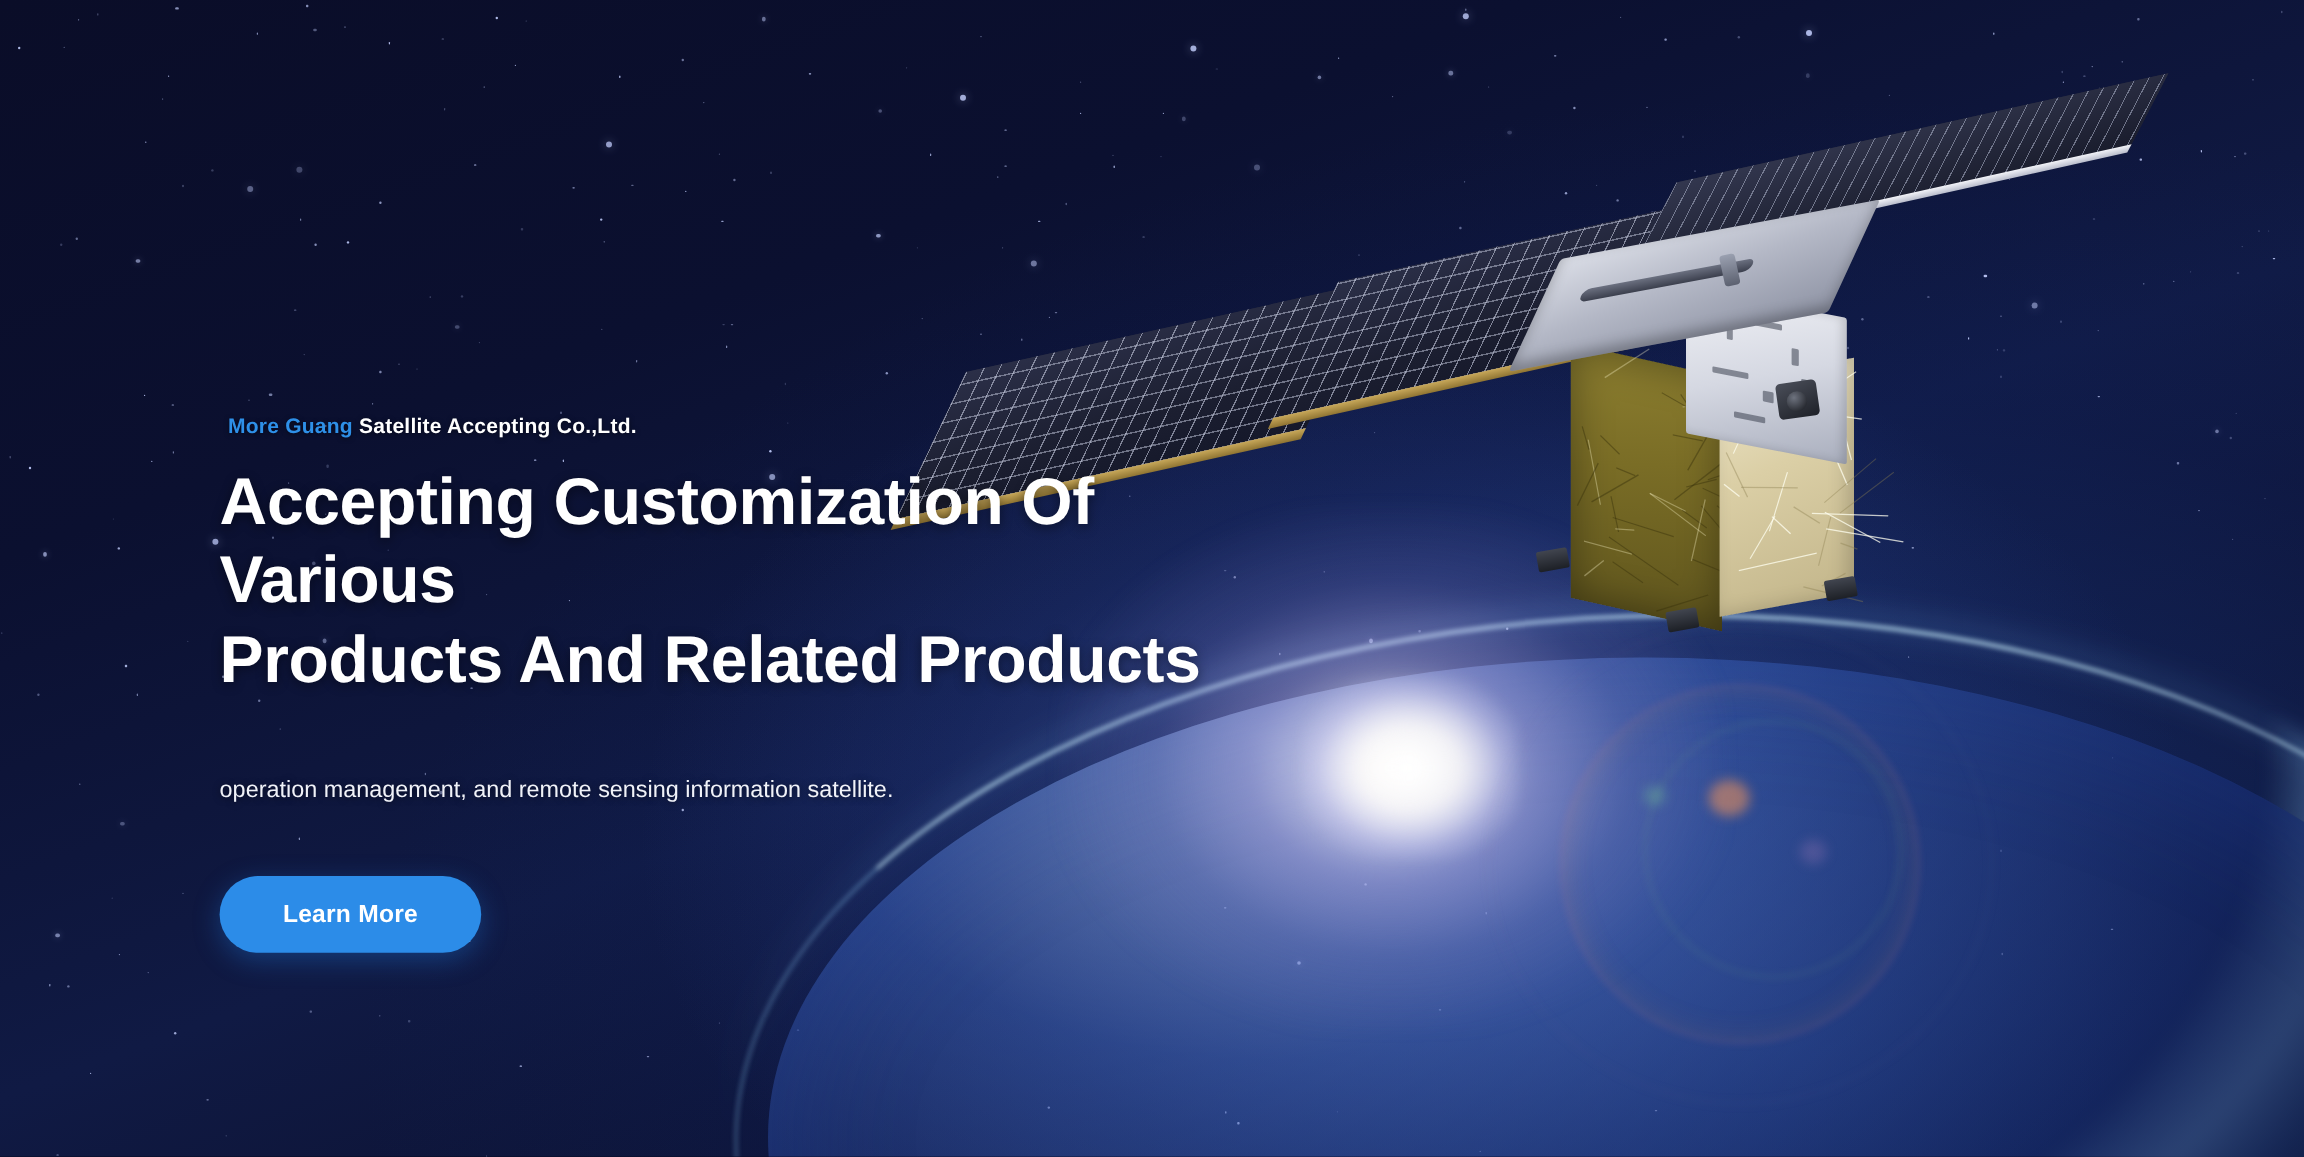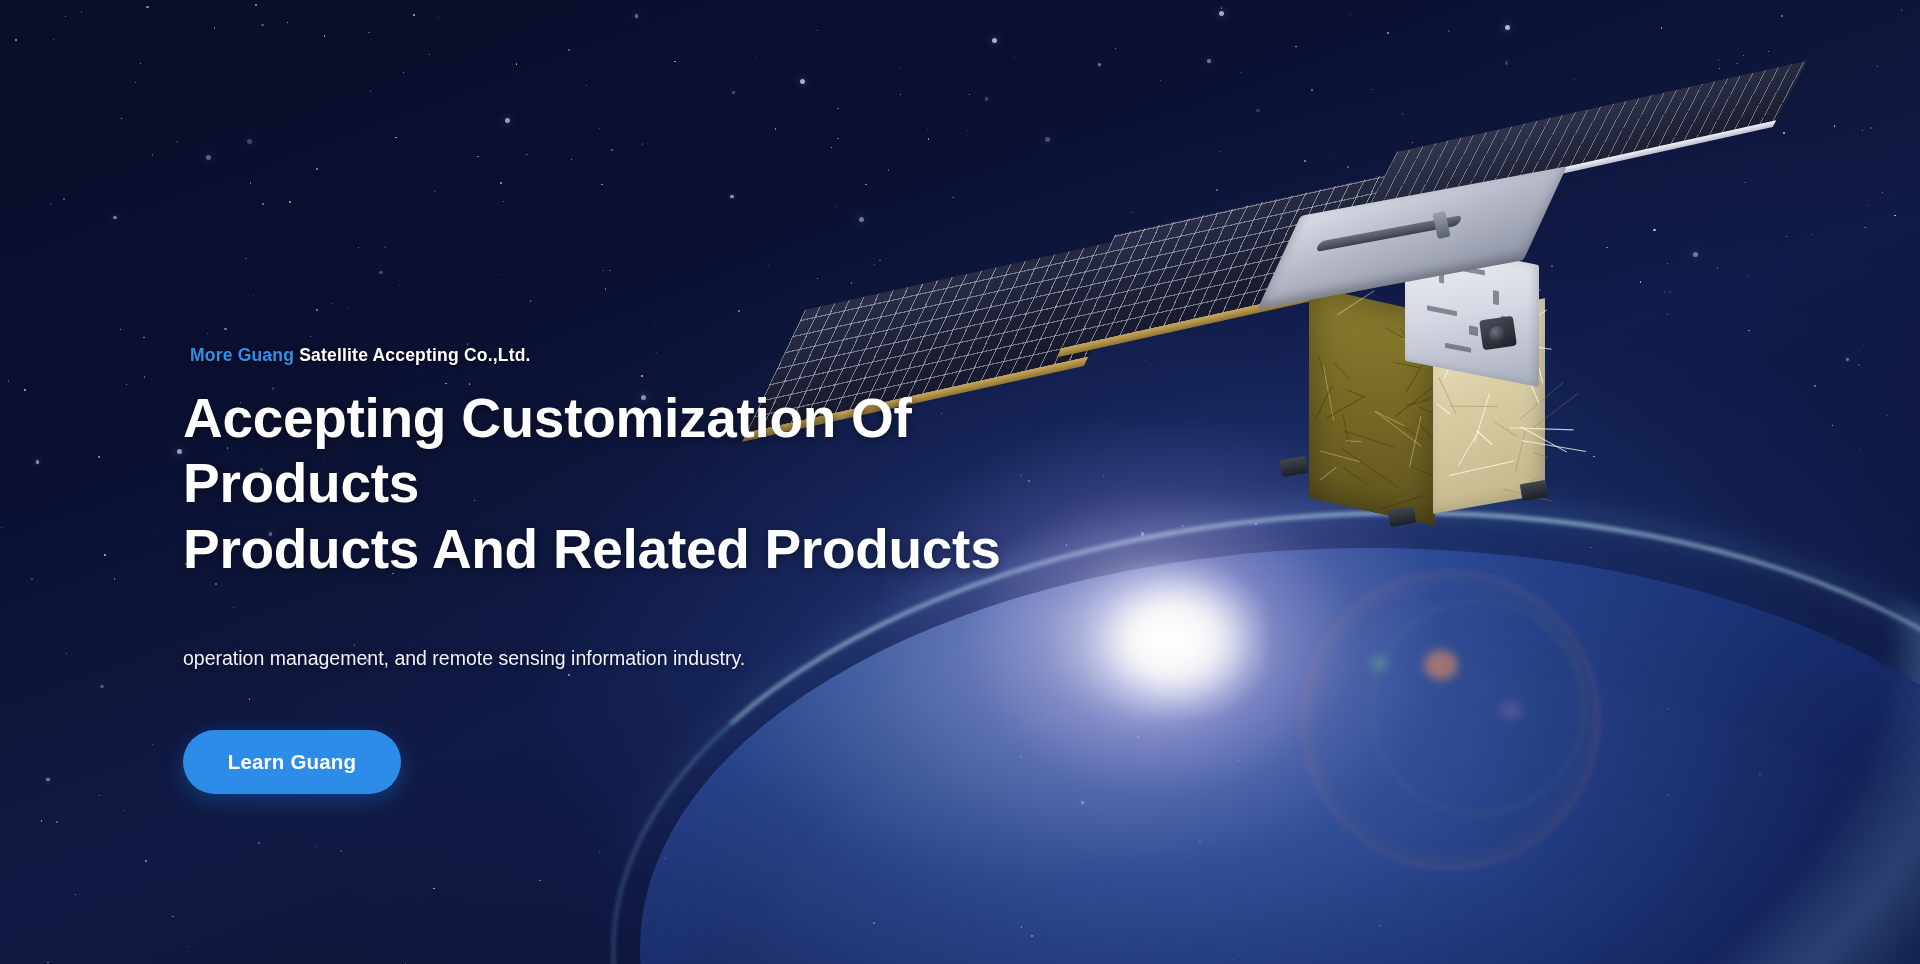--- a/index.html
+++ b/index.html
@@ -523,24 +523,24 @@
     </div>
   </div>
 
   <div class="content">
 
     <div class="eyebrow">
       <span class="hl">More Guang</span><span> Satellite Accepting Co.,Ltd.</span>
     </div>
 
     <h1 class="headline">
-      <span>Accepting Customization Of Products</span><br>
+      <span>Accepting Customization Of Various</span><br>
       <span>Products And Related Products</span>
     </h1>
 
     <p class="subcopy">
       <br>
-      <span>operation management, and remote sensing information industry.</span>
+      <span>operation management, and remote sensing information satellite.</span>
     </p>
 
-    <button class="cta">Learn Guang</button>
+    <button class="cta">Learn More</button>
   </div>
 </div>
 
 </body></html>

